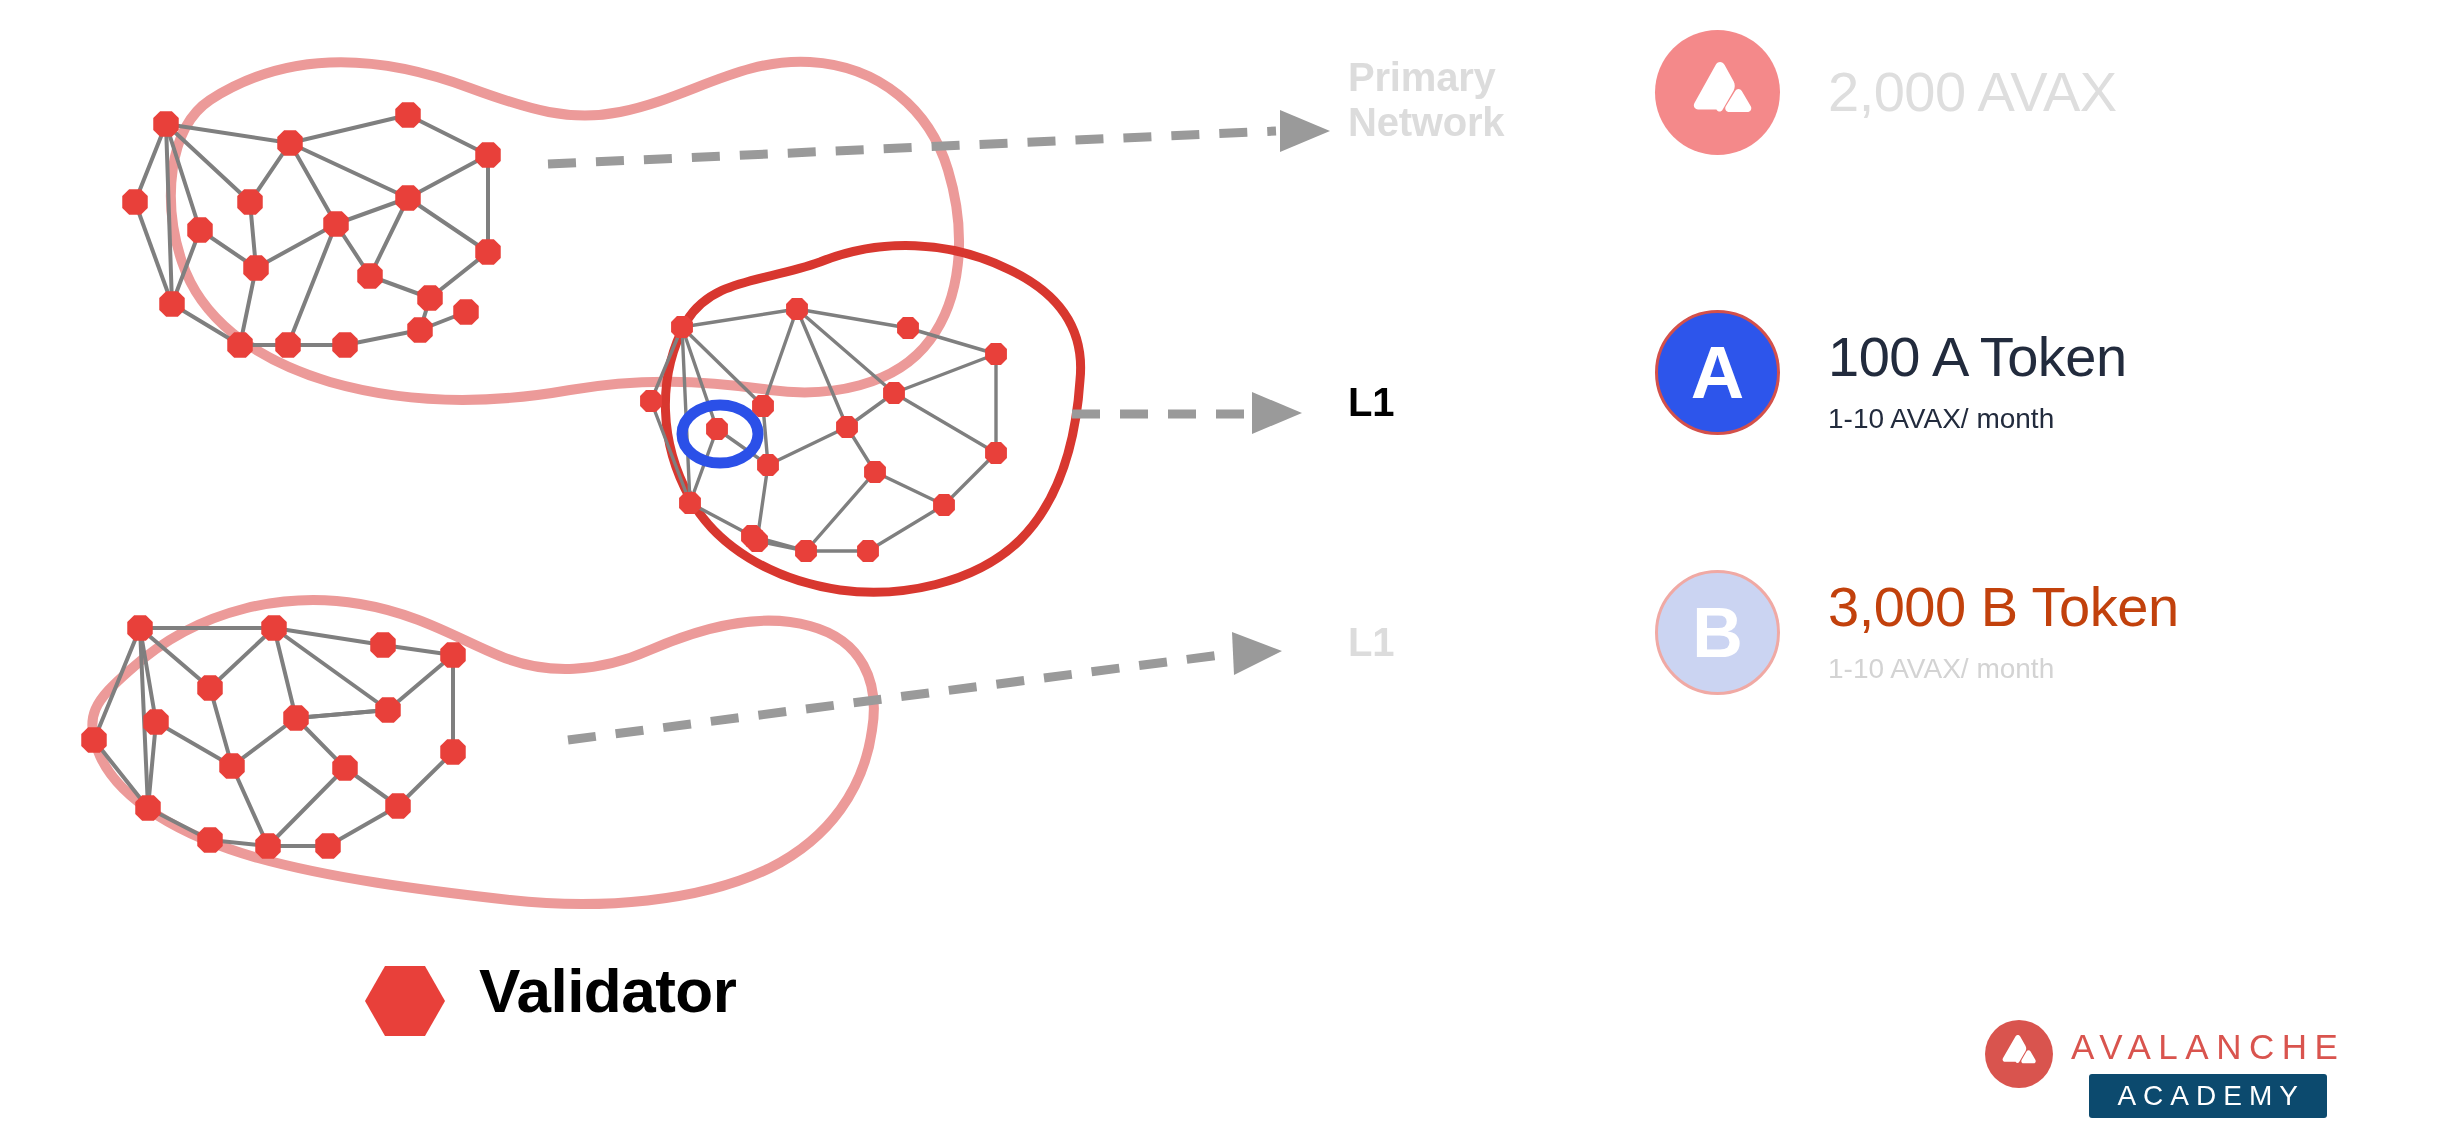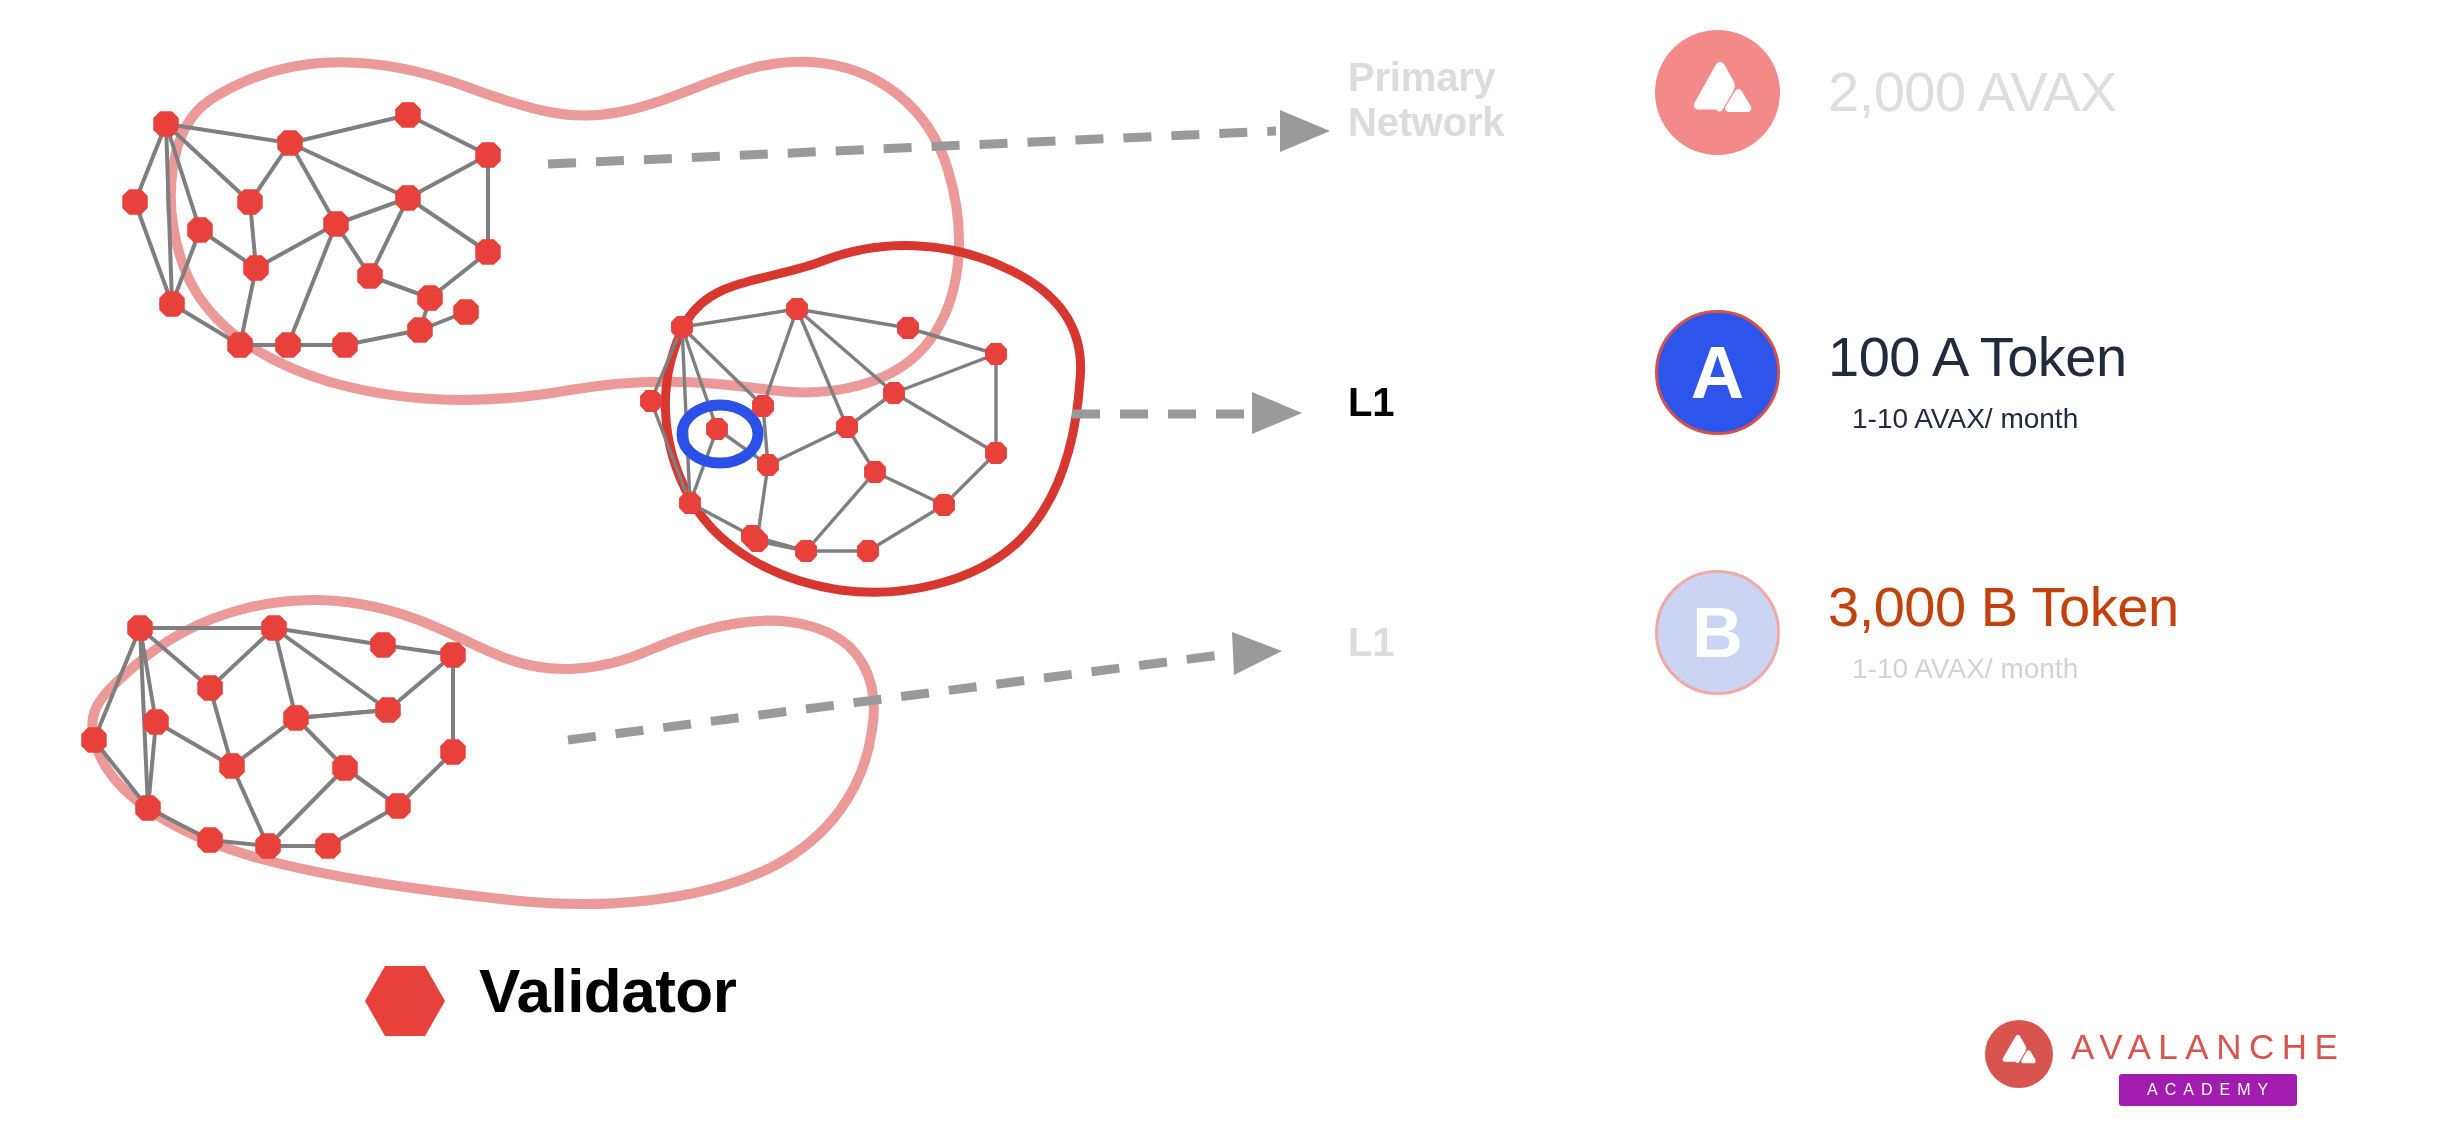--- a/index.html
+++ b/index.html
@@ -35,37 +35,37 @@
     flex:0 0 auto;box-sizing:border-box;
   }
   #badge-avax{background:#F4898A;}
   #badge-a{background:#2D55EB;border:3px solid #D4504A;}
   #badge-b{background:#CBD4F2;border:3px solid #F0A9A4;}
   .badge-letter{color:#ffffff;font-size:74px;font-weight:bold;line-height:1;}
   #badge-b .badge-letter{font-size:70px;}
 
   .token-text{margin-left:48px;display:flex;flex-direction:column;justify-content:center;}
   .token-title{font-size:56px;line-height:1.05;letter-spacing:-0.5px;white-space:nowrap;}
-  .token-sub{font-size:28px;line-height:1.3;margin-top:14px;white-space:nowrap;margin-left:24px;}
+  .token-sub{font-size:28px;line-height:1.3;margin-top:14px;white-space:nowrap;}
   #row-0 .token-title{color:#dedede;}
   #row-1 .token-title{color:#222B3D;margin-top:20px;}
   #row-1 .token-sub{color:#222B3D;}
   #row-2 .token-title{color:#c2410c;}
   #row-2 .token-sub{color:#d3d3d3;}
 
   
   #legend{position:absolute;left:365px;top:955px;display:flex;align-items:center;}
   #legend-label{font-size:62px;font-weight:bold;color:#000;margin-left:34px;letter-spacing:-0.5px;}
 
   
   #brand{position:absolute;left:1985px;top:1020px;display:flex;align-items:flex-start;}
   #brand-text{margin-left:18px;display:flex;flex-direction:column;align-items:center;justify-content:center;}
   #brand-word{font-size:35px;letter-spacing:7.5px;color:#D9544E;line-height:1;margin-top:9px;}
   #brand-academy{
-    margin-top:10px;background:#a21caf;color:#fff;font-size:16px;
+    margin-top:10px;background:#0c4a6e;color:#fff;font-size:28px;
     letter-spacing:7px;padding:8px 22px 8px 28px;line-height:1;border-radius:3px;
   }
 </style>
 </head>
 <body>
 
 <div class="stage">
 
   <svg class="layer" viewBox="0 0 2444 1148">
     <defs>

